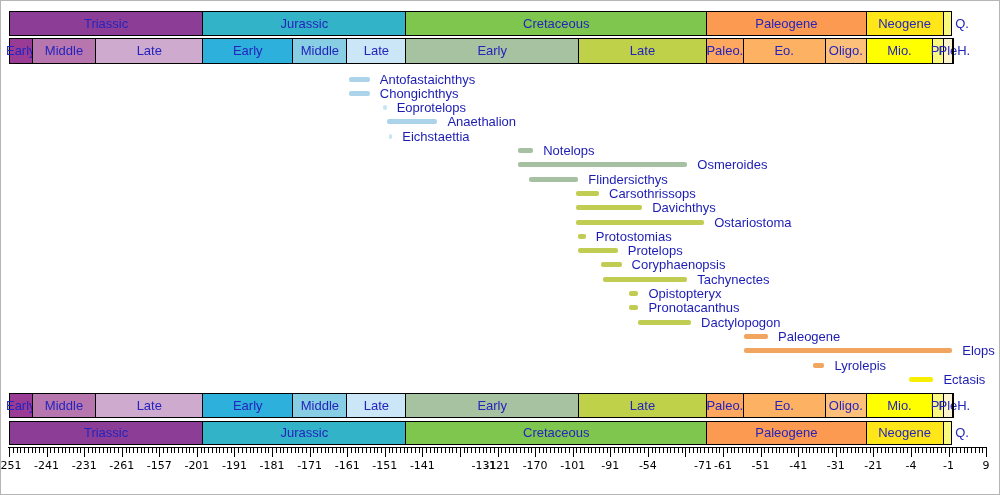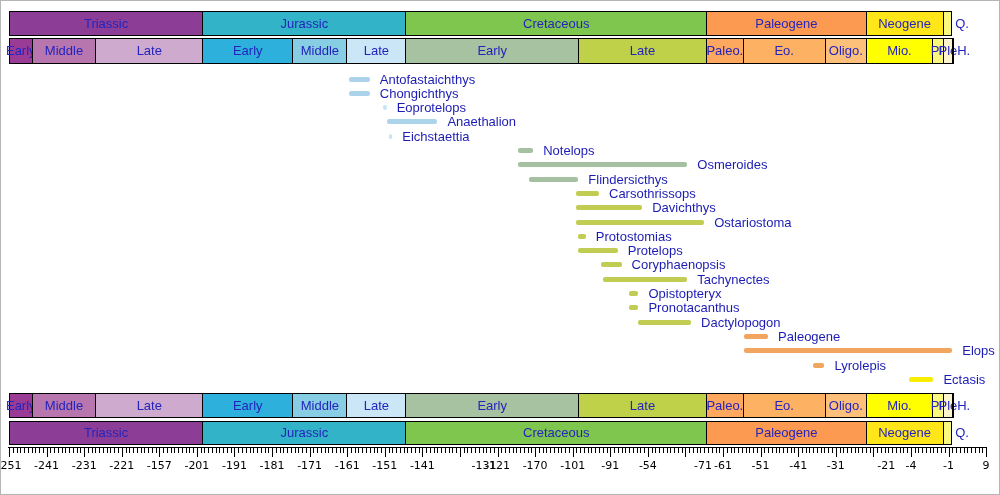--- a/index.html
+++ b/index.html
@@ -251,21 +251,21 @@
       <div class="tick minor" style="left: 86.92px;"></div>
       <div class="tick minor" style="left: 90.68px;"></div>
       <div class="tick minor" style="left: 94.43px;"></div>
       <div class="tick minor" style="left: 98.19px;"></div>
       <div class="tick minor" style="left: 101.95px;"></div>
       <div class="tick minor" style="left: 105.71px;"></div>
       <div class="tick minor" style="left: 109.47px;"></div>
       <div class="tick minor" style="left: 113.22px;"></div>
       <div class="tick minor" style="left: 116.98px;"></div>
       <div class="tick major" style="left: 120.74px;"></div>
-      <div class="tick-label" style="left: 98.74px;">-221</div>
+      <div class="tick-label" style="left: 98.74px;">-261</div>
       <div class="tick minor" style="left: 124.5px;"></div>
       <div class="tick minor" style="left: 128.26px;"></div>
       <div class="tick minor" style="left: 132.01px;"></div>
       <div class="tick minor" style="left: 135.77px;"></div>
       <div class="tick minor" style="left: 139.53px;"></div>
       <div class="tick minor" style="left: 143.29px;"></div>
       <div class="tick minor" style="left: 147.05px;"></div>
       <div class="tick minor" style="left: 150.8px;"></div>
       <div class="tick minor" style="left: 154.56px;"></div>
       <div class="tick major" style="left: 158.32px;"></div>
@@ -471,21 +471,21 @@
       <div class="tick minor" style="left: 838.52px;"></div>
       <div class="tick minor" style="left: 842.28px;"></div>
       <div class="tick minor" style="left: 846.03px;"></div>
       <div class="tick minor" style="left: 849.79px;"></div>
       <div class="tick minor" style="left: 853.55px;"></div>
       <div class="tick minor" style="left: 857.31px;"></div>
       <div class="tick minor" style="left: 861.07px;"></div>
       <div class="tick minor" style="left: 864.82px;"></div>
       <div class="tick minor" style="left: 868.58px;"></div>
       <div class="tick major" style="left: 872.34px;"></div>
-      <div class="tick-label" style="left: 850.34px; text-align: right;">-21</div>
+      <div class="tick-label" style="left: 850.34px;">-21</div>
       <div class="tick minor" style="left: 876.1px;"></div>
       <div class="tick minor" style="left: 879.86px;"></div>
       <div class="tick minor" style="left: 883.61px;"></div>
       <div class="tick minor" style="left: 887.37px;"></div>
       <div class="tick minor" style="left: 891.13px;"></div>
       <div class="tick minor" style="left: 894.89px;"></div>
       <div class="tick minor" style="left: 898.65px;"></div>
       <div class="tick minor" style="left: 902.4px;"></div>
       <div class="tick minor" style="left: 906.16px;"></div>
       <div class="tick major" style="left: 909.92px;"></div>

